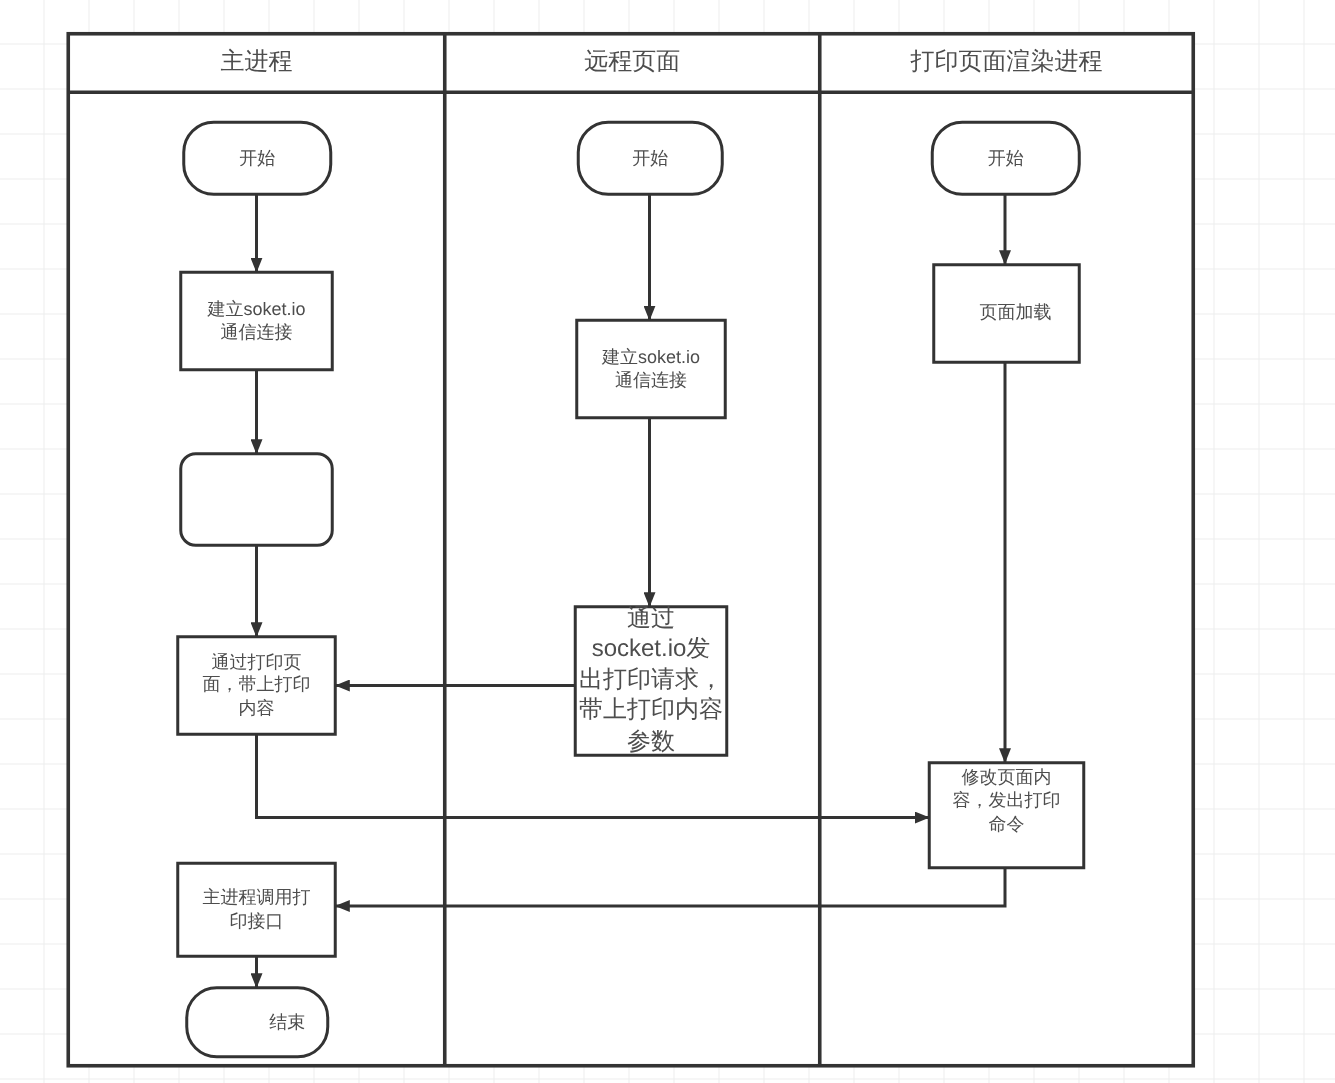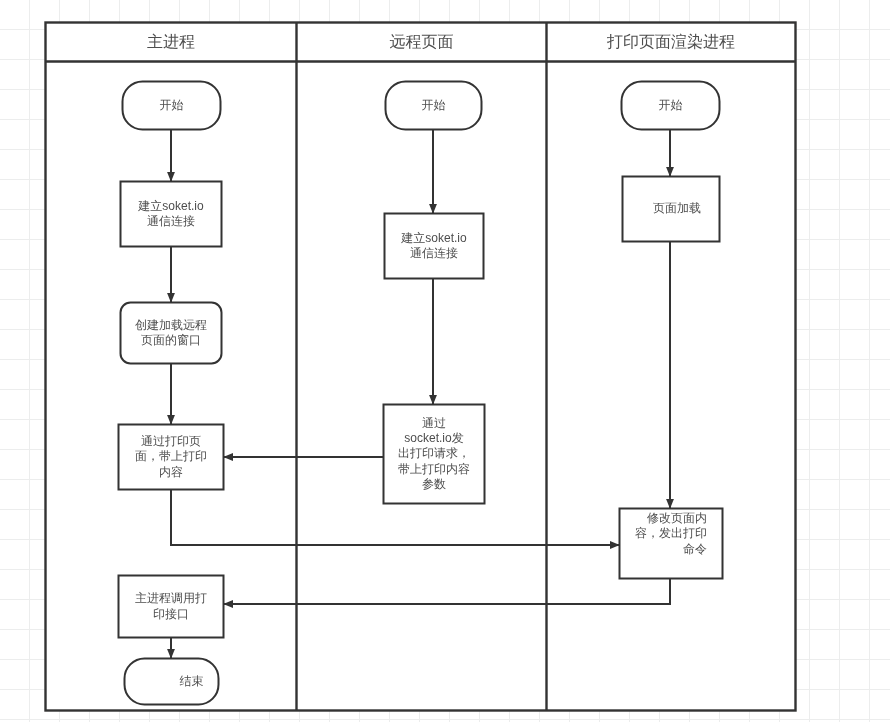--- a/index.html
+++ b/index.html
@@ -38,21 +38,21 @@
     line-height: 1.28;
     white-space: pre-line;
   }
   .lane-title {
     font-size: 16px;
   }
   .node-label {
     font-size: 12px;
   }
   .node-label.small {
-    font-size: 12px;
+    font-size: 16px;
   }
 </style>
 </head>
 <body>
 
 <div id="canvas">
 
   <svg id="diagram-svg" viewBox="0 0 890 722" xmlns="http://www.w3.org/2000/svg">
     <defs>
       <marker id="arrowhead" markerWidth="10" markerHeight="8" refX="9.2" refY="4" orient="auto" markerUnits="userSpaceOnUse">
@@ -102,37 +102,35 @@
     </g>
   </svg>
 
   <div class="lane-title" style="left:46px; top:23px; width:250px; height:38px;">主进程</div>
   <div class="lane-title" style="left:297px; top:23px; width:249px; height:38px;">远程页面</div>
   <div class="lane-title" style="left:547px; top:23px; width:248px; height:38px;">打印页面渲染进程</div>
 
   <div class="node-label" style="left:122px; top:81px; width:99px; height:49px;">开始</div>
   <div class="node-label" style="left:118px; top:181px; width:106px; height:66px;">建立soket.io
 通信连接</div>
-  <div class="node-label" style="left:118px; top:302px; width:106px; height:62px;">创建加载远程
-页面的窗口</div>
   <div class="node-label" style="left:118px; top:424px; width:106px; height:66px;">通过打印页
 面，带上打印
 内容</div>
   <div class="node-label" style="left:118px; top:575px; width:106px; height:63px;">主进程调用打
 印接口</div>
   <div class="node-label" style="left:124px; top:658px; width:95px; height:47px;padding-left:20px;">结束</div>
 
   <div class="node-label" style="left:385px; top:81px; width:97px; height:49px;">开始</div>
   <div class="node-label" style="left:381px; top:213px; width:106px; height:66px;">建立soket.io
 通信连接</div>
   <div class="node-label small" style="left:382px; top:404px; width:104px; height:100px;">通过
 socket.io发
 出打印请求，
 带上打印内容
 参数</div>
 
   <div class="node-label" style="left:621px; top:81px; width:99px; height:49px;">开始</div>
   <div class="node-label" style="left:622px; top:176px; width:110px; height:66px;">页面加载</div>
-  <div class="node-label" style="left:617px; top:508px; width:108px; height:52px;text-align:right;">修改页面内
+  <div class="node-label" style="left:617px; top:508px; width:108px; height:52px;">修改页面内
 容，发出打印
 命令</div>
 
 </div>
 
 </body></html>

